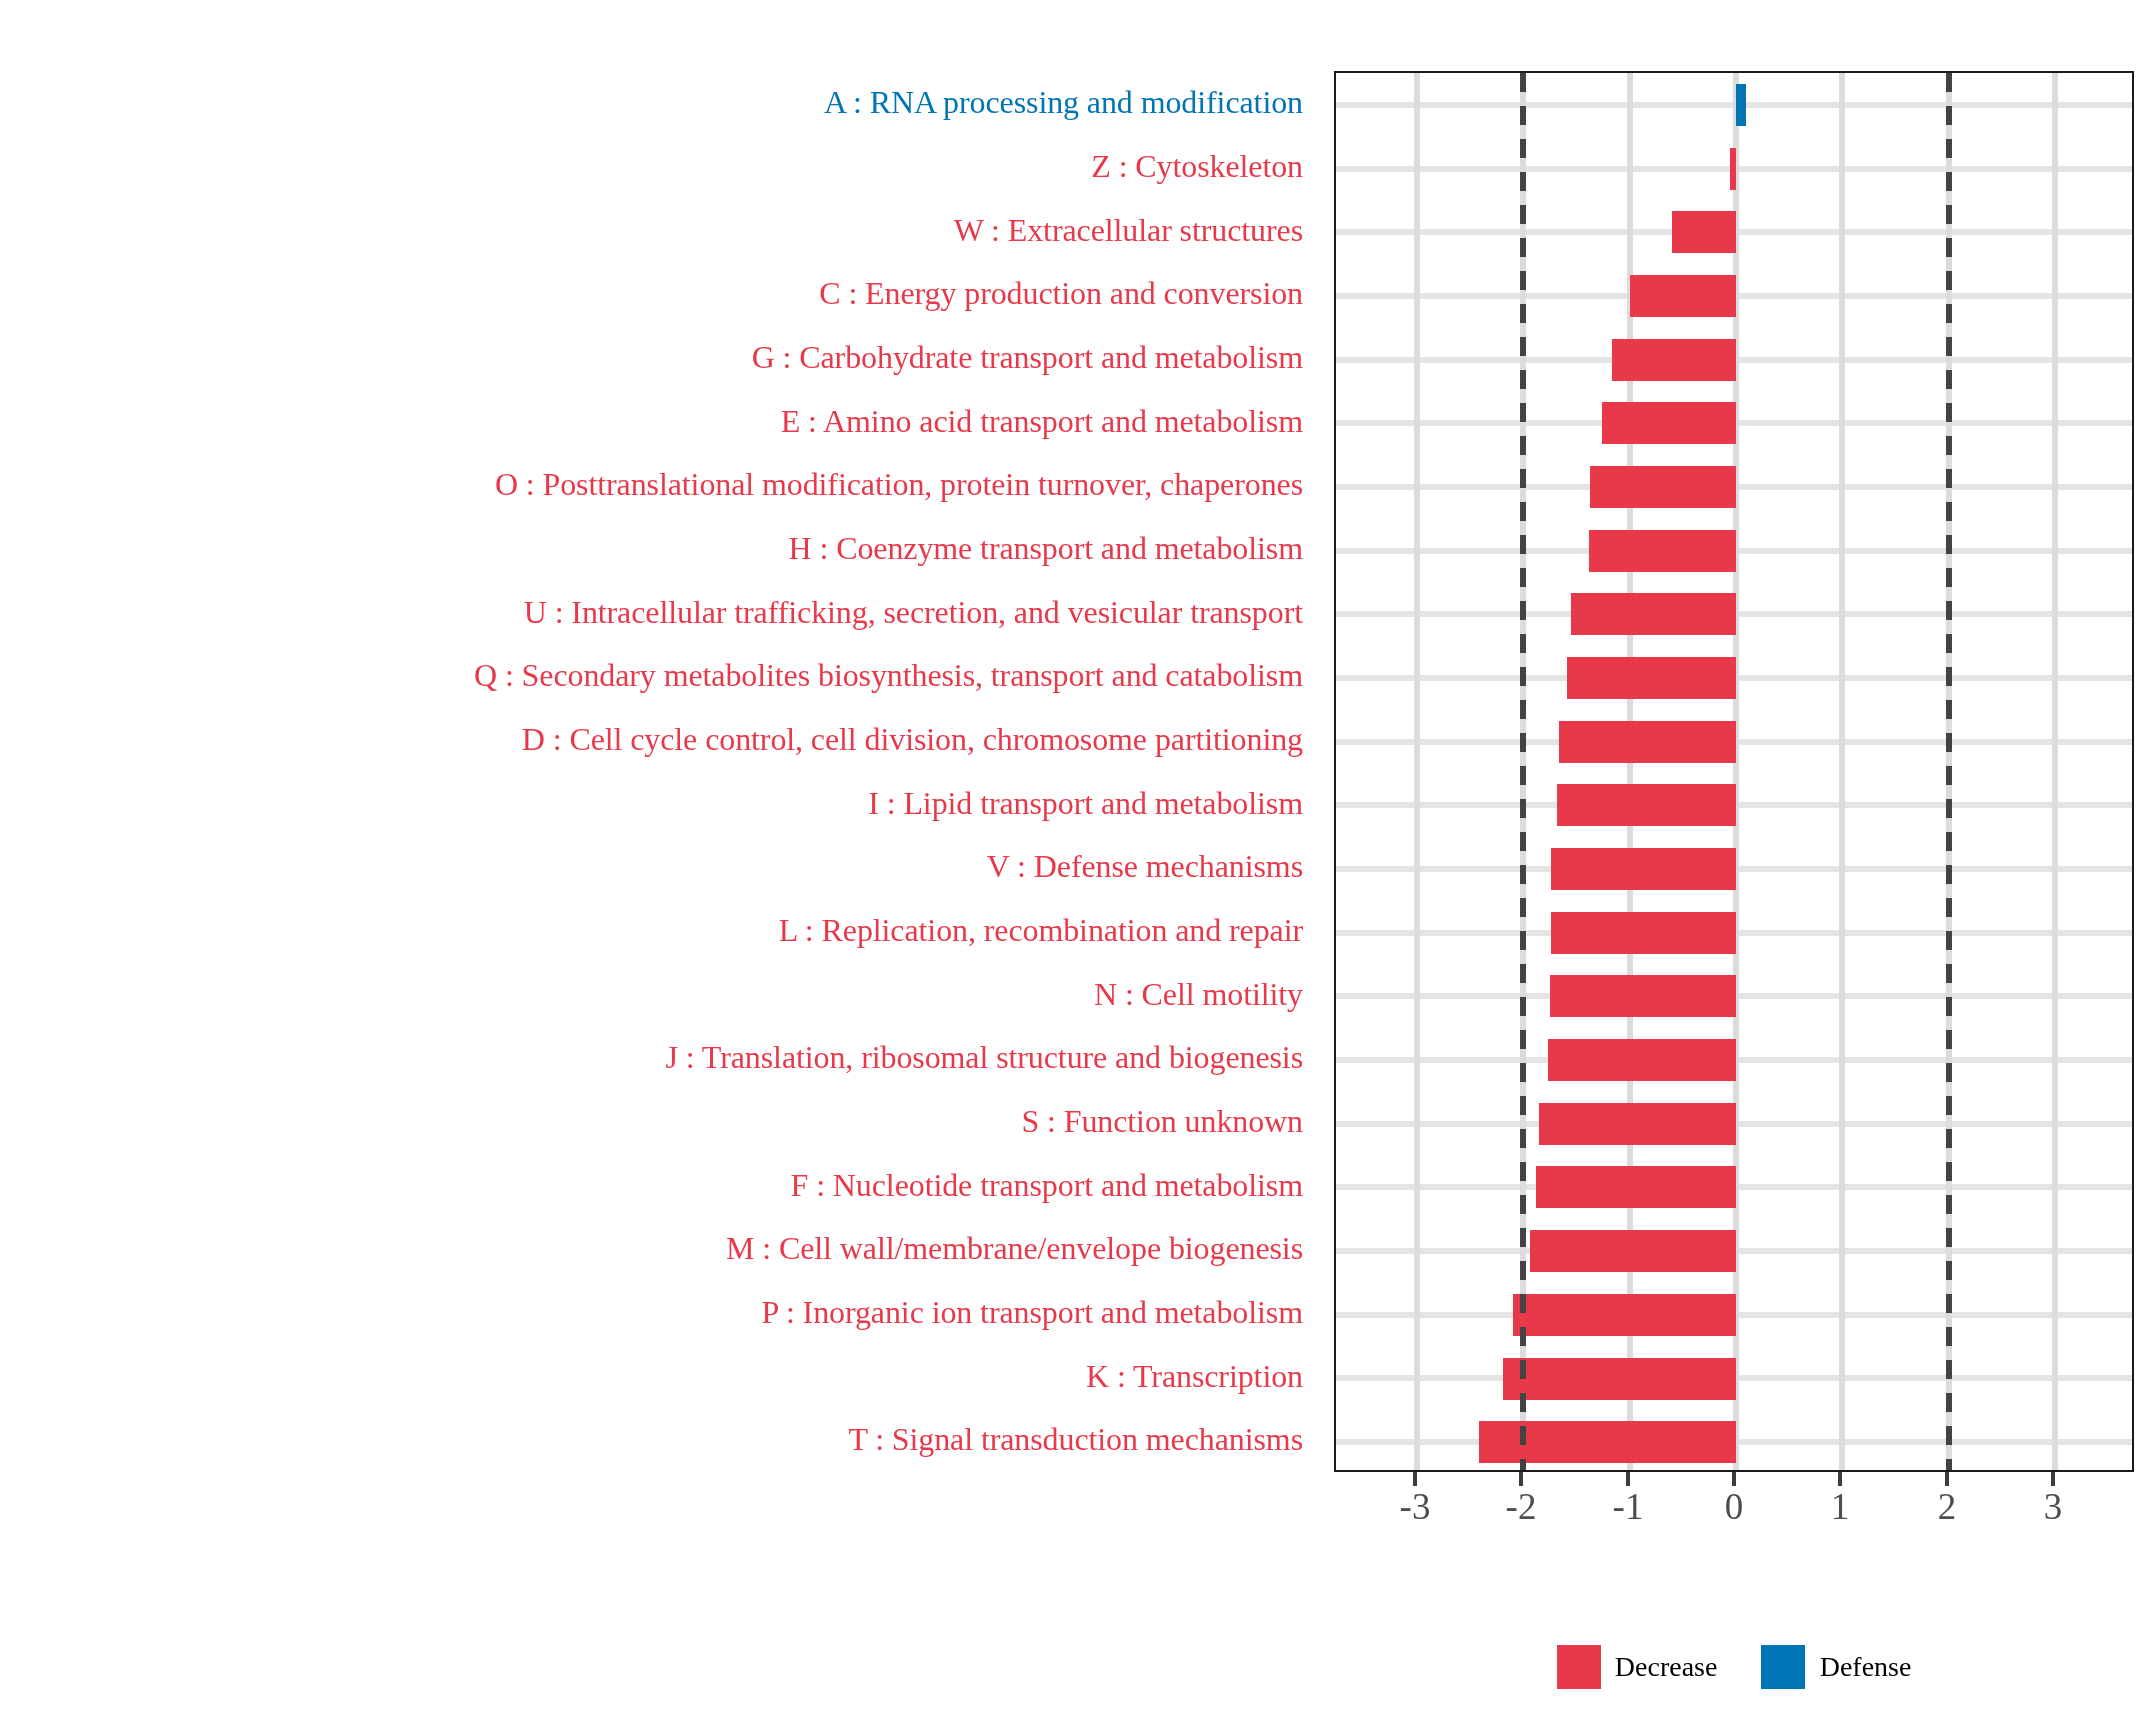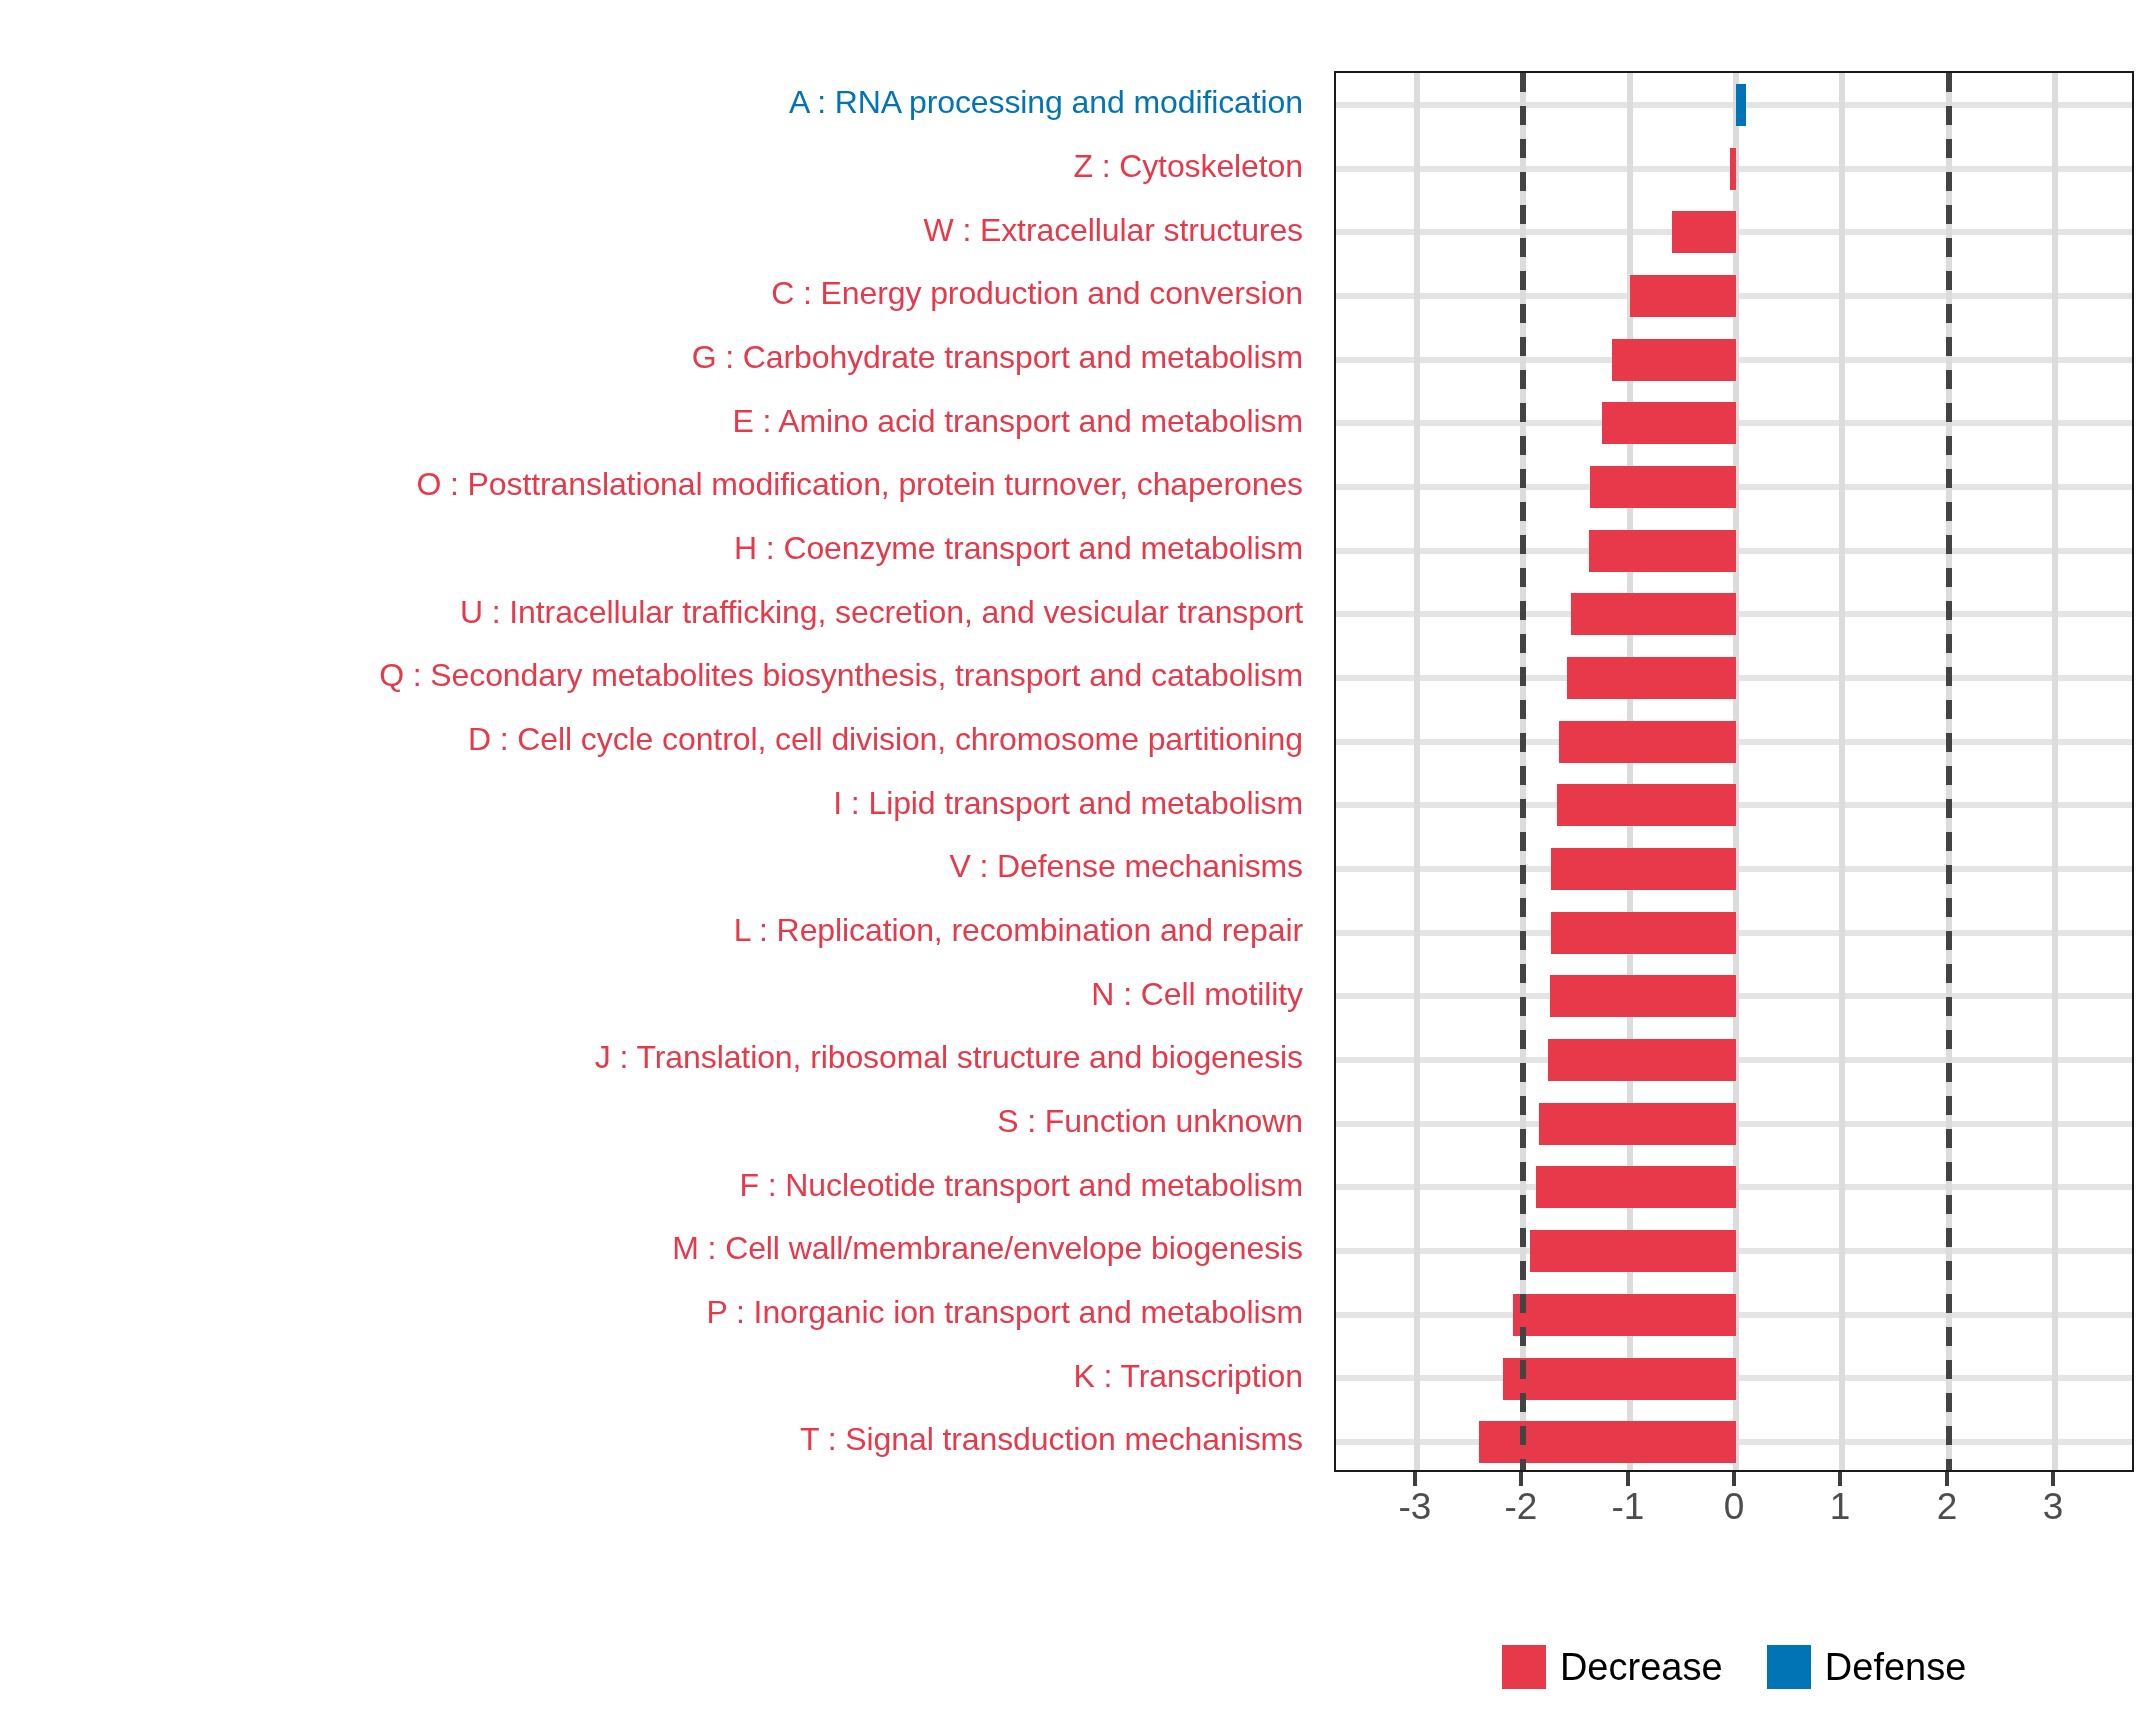--- a/index.html
+++ b/index.html
@@ -13,20 +13,21 @@
     font-family: "Liberation Sans", sans-serif;
     position: relative;
     overflow: hidden;
   }
 
   #figure {
     position: absolute;
     left: 0; top: 0;
     width: 2151px;
     height: 1721px;
+    font-family: Liberation Serif, serif;
   }
 
   
   #label-column {
     position: absolute;
     left: 0px;
     top: 71px;
     width: 1319px;
     height: 1401px;
   }
@@ -150,21 +151,21 @@
     gap: 14.3px;
   }
   .legend-key {
     width: 44px;
     height: 44px;
     flex: 0 0 auto;
   }
   .legend-key.decrease { background: #E8394B; }
   .legend-key.increase { background: #0174B5; }
   .legend-text {
-    font-size: 38px;
+    font-size: 28px;
     color: #000000;
     line-height: 1;
     white-space: nowrap;
   }
 </style>
 </head>
 <body>
 
 <div id="figure">
 

